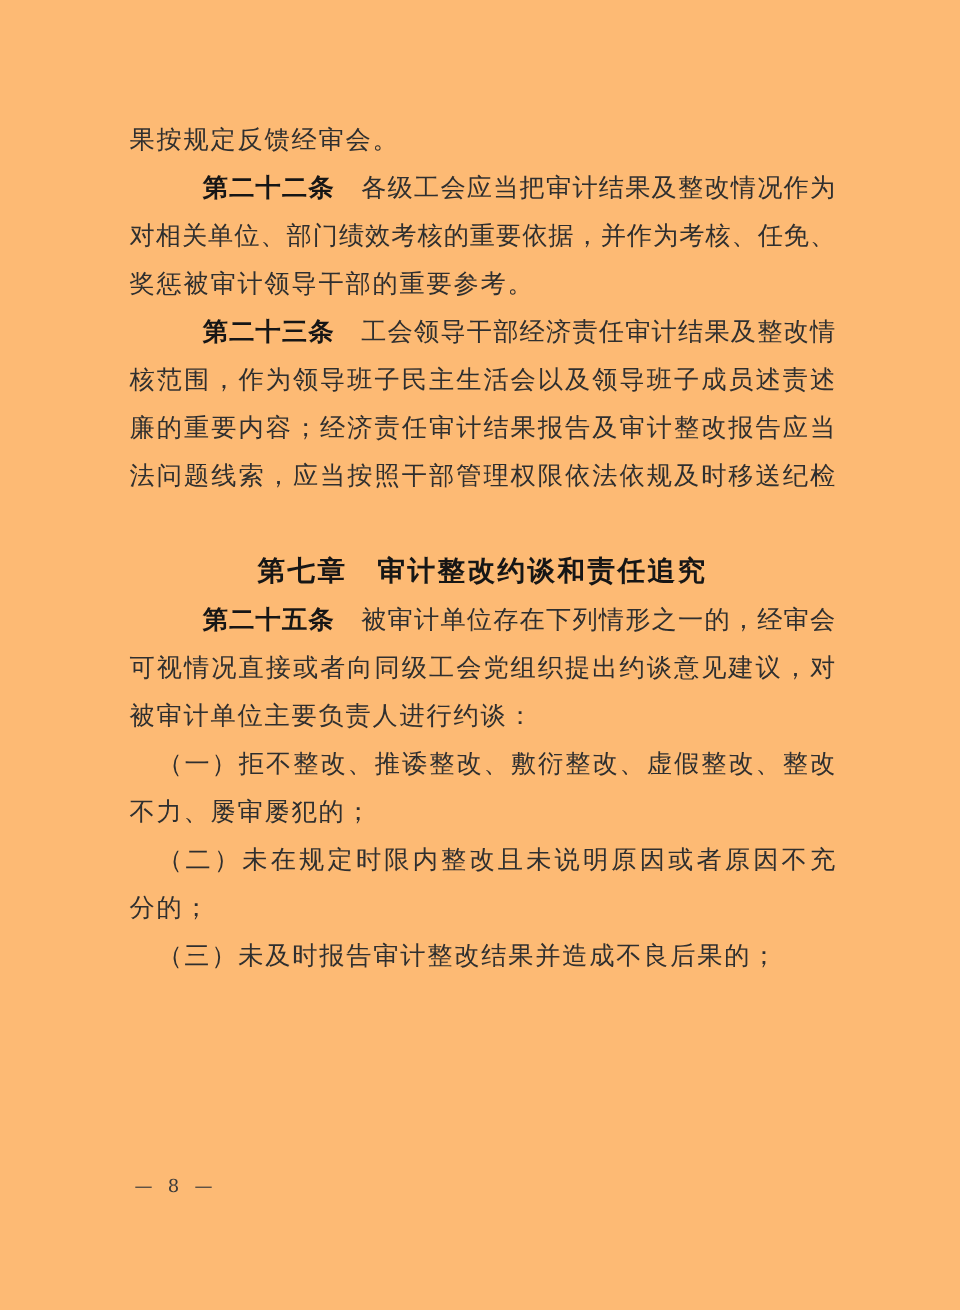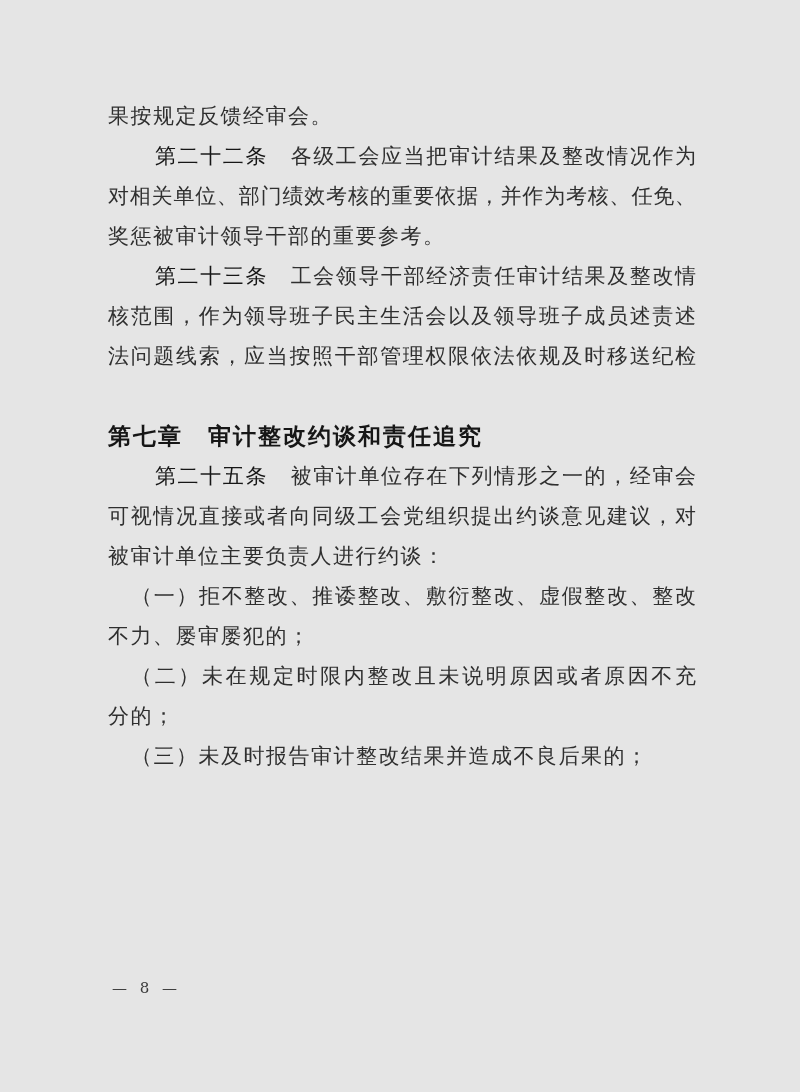--- a/index.html
+++ b/index.html
@@ -4,21 +4,21 @@
 <style>
   html, body {
     margin: 0;
     padding: 0;
     background: #ffffff;
   }
   .page {
     position: relative;
     width: 800px;
     height: 1092px;
-    background: #e5e5e5;
+    background: #fdba74;
     overflow: hidden;
     font-family: "DejaVu Serif", "Liberation Serif", serif;
     color: #2f2f2f;
   }
   .content {
     position: absolute;
     left: 108px;
     top: 96px;
     width: 588px;
   }
@@ -33,27 +33,28 @@
     letter-spacing: 0;
     white-space: normal;
     text-align: justify;
     text-align-last: justify;
   }
   .indent2 { padding-left: 47px; }
   .indent1 { padding-left: 23px; }
   .spacer  { height: 40px; }
   .art {
     font-family: "DejaVu Sans", "Liberation Sans", sans-serif;
-    font-weight: 400;
+    font-weight: 700;
     color: #161616;
+    margin-left: 14px;
   }
   .chapter {
     height: 40px;
     line-height: 40px;
-    text-align: left;
+    text-align: center;
     font-family: "DejaVu Sans", "Liberation Sans", sans-serif;
     font-weight: 700;
     font-size: 23px;
     letter-spacing: 2px;
     color: #161616;
   }
   .footer {
     position: absolute;
     left: 112px;
     top: 974px;
@@ -76,20 +77,21 @@
 
     <div class="line full"><span>对相关单位、部门绩效考核的重要依据，并作为考核、任免、</span></div>
 
     <div class="line"><span>奖惩被审计领导干部的重要参考。</span></div>
 
     <div class="line full indent2"><span class="art">第二十三条</span><span>　工会领导干部经济责任审计结果及整改情</span></div>
 
 
     <div class="line full"><span>核范围，作为领导班子民主生活会以及领导班子成员述责述</span></div>
 
+    <div class="line full"><span>廉的重要内容；经济责任审计结果报告及审计整改报告应当</span></div>
 
 
 
     <div class="line full"><span>法问题线索，应当按照干部管理权限依法依规及时移送纪检</span></div>
 
 
     <div class="spacer"></div>
 
     <div class="chapter">第七章　审计整改约谈和责任追究</div>
 

